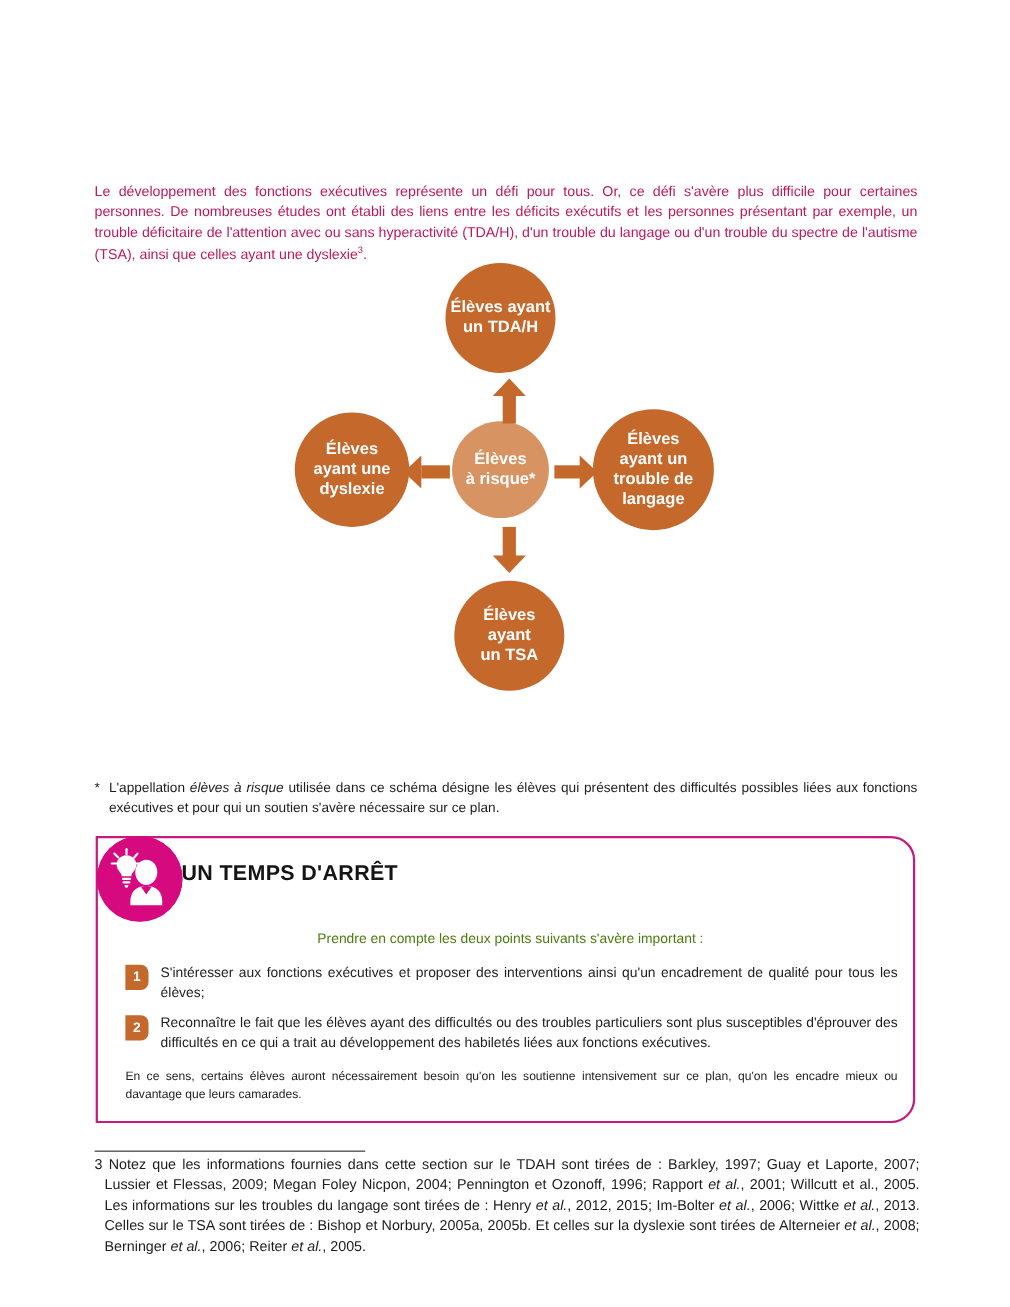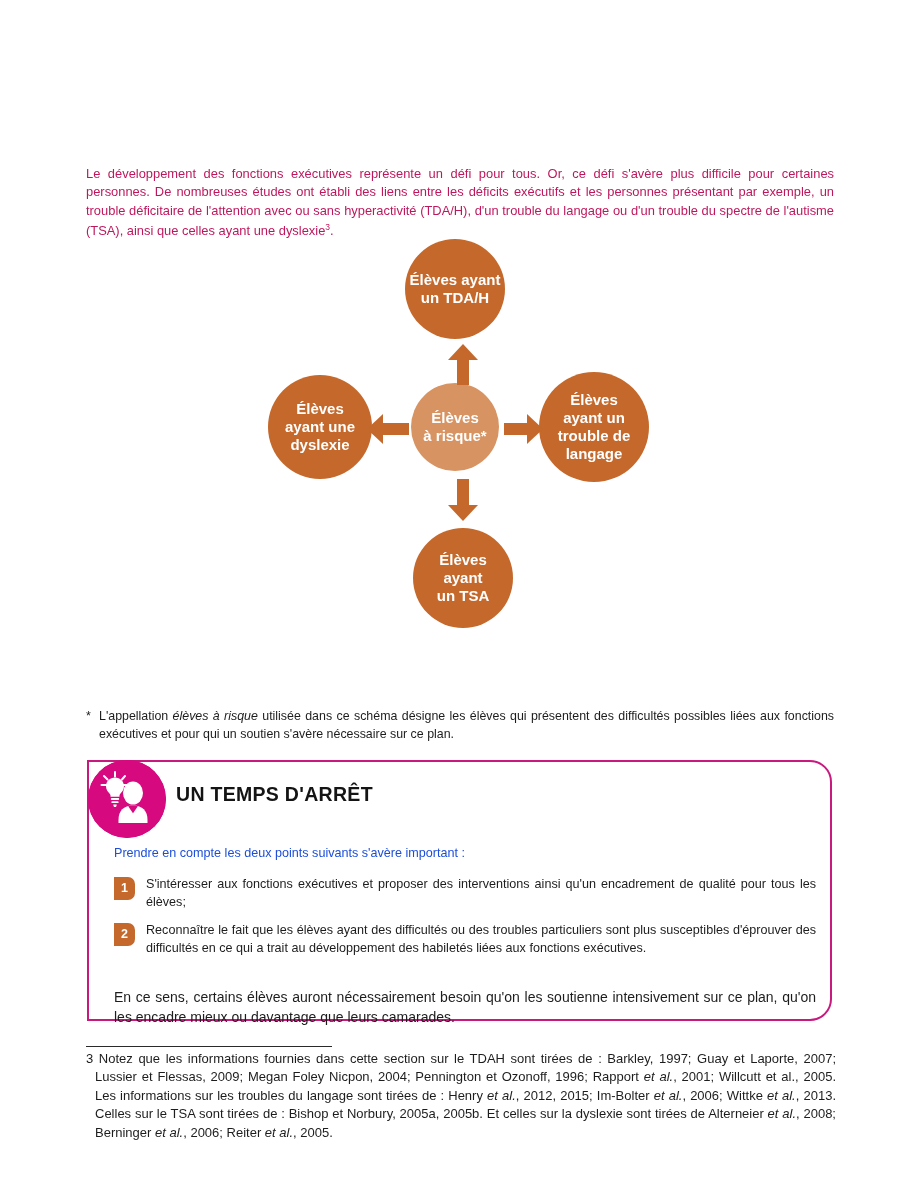--- a/index.html
+++ b/index.html
@@ -163,34 +163,35 @@
     left: 88px;
     top: 760px;
     width: 78px;
     height: 78px;
     border-radius: 50%;
     background: #D6097F;
     overflow: hidden;
   }
   .callout-title {
     position: absolute;
-    left: 176px;
+    left: 165px;
     top: 783px;
     font-size: 19.5px;
     font-weight: bold;
     letter-spacing: 0.3px;
     color: #141414;
   }
   .callout-lead {
     position: absolute;
     left: 114px;
     top: 846px;
     width: 700px;
     font-size: 12.6px;
-    color: #1d4ed8;
+    color: #4d7c0f;
+    text-align: center;
   }
   .num-item {
     position: absolute;
     left: 114px;
     width: 702px;
     font-size: 12.6px;
     line-height: 1.42;
     color: #1d1d1d;
   }
   #num-item-1 { top: 876px; }
@@ -210,25 +211,24 @@
     justify-content: center;
     border-top-right-radius: 7px;
     border-bottom-right-radius: 7px;
   }
   .num-text { display: block; padding-left: 32px; text-align: justify; }
   .callout-closing {
     position: absolute;
     left: 114px;
     top: 972px;
     width: 702px;
-    font-size: 14px;
+    font-size: 11px;
     line-height: 1.42;
     text-align: justify;
     color: #1d1d1d;
-    margin-top: 16px;
   }
 
   
   .fn-rule {
     position: absolute;
     left: 86px;
     top: 1046px;
     width: 246px;
     height: 1.4px;
     background: #2a2a2a;

